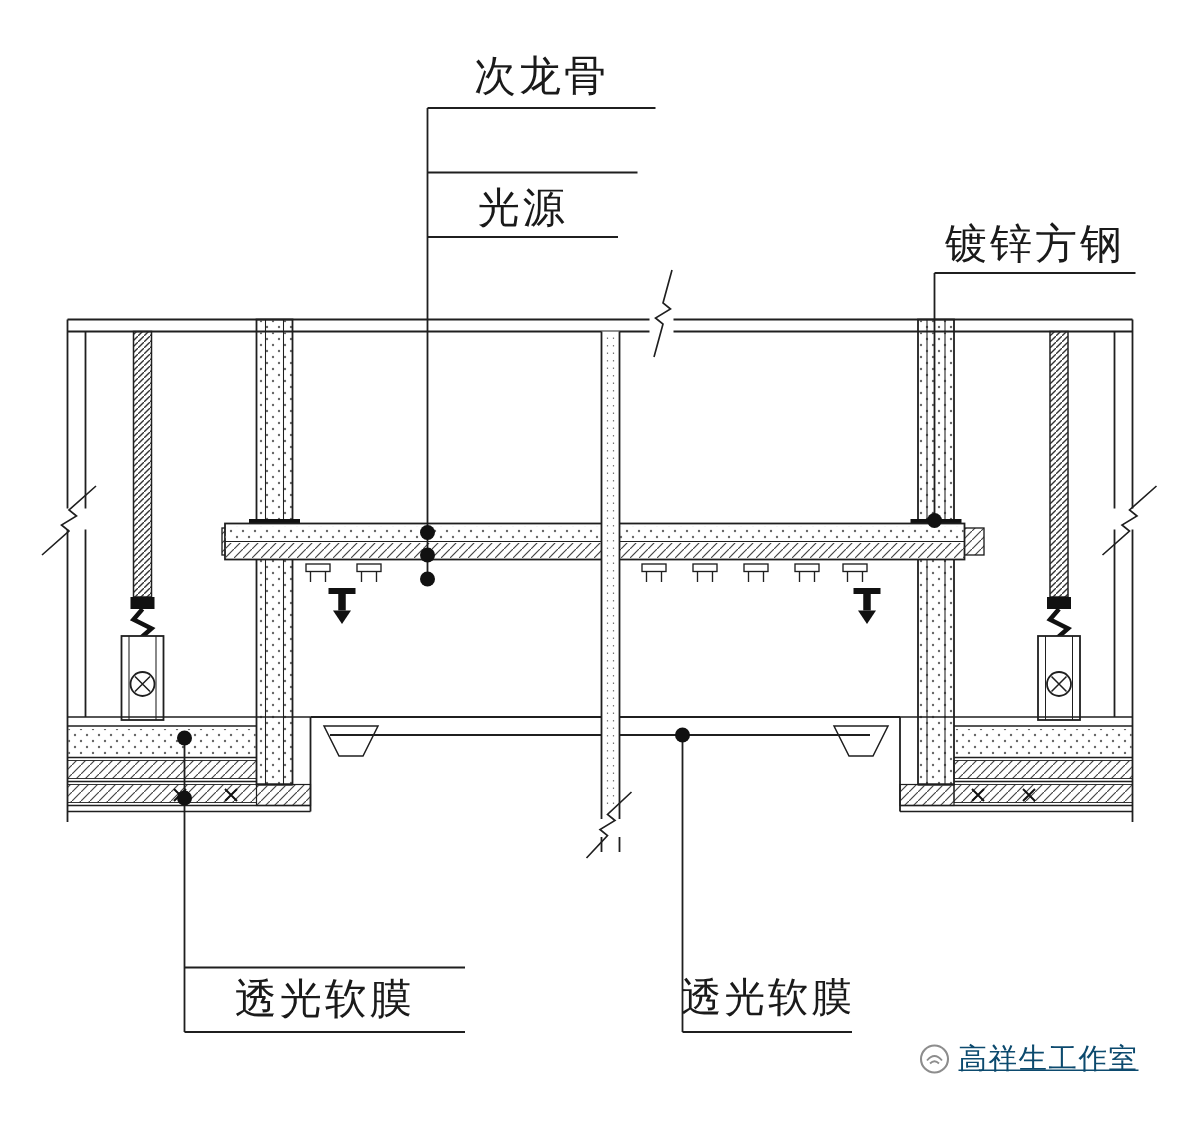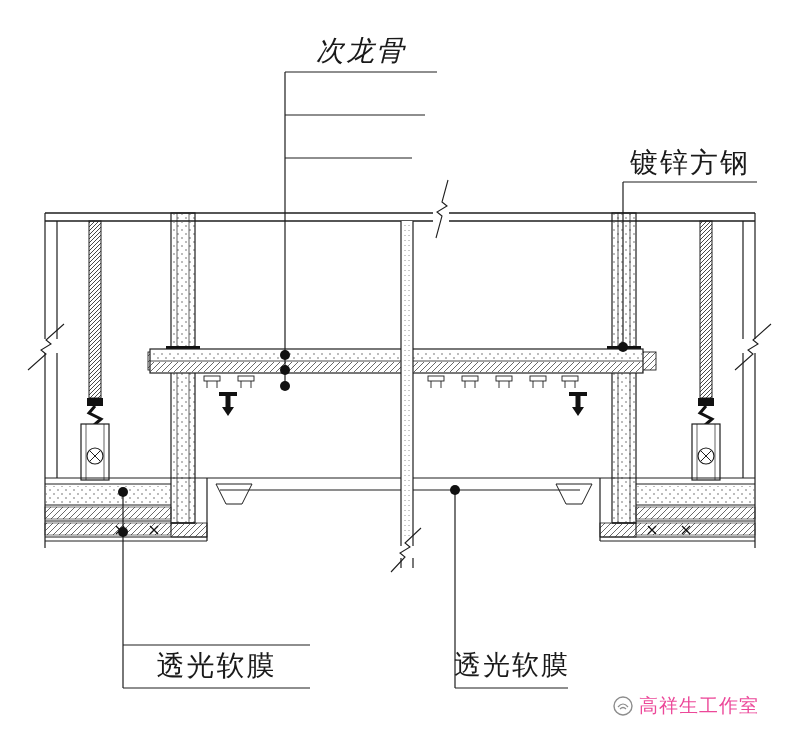--- a/index.html
+++ b/index.html
@@ -17,23 +17,24 @@
     font-size:28px;
     line-height:1.2;
     text-align:center;
     letter-spacing:2px;
     white-space:nowrap;
   }
   .watermark{
     position:absolute;
     left:612px;top:693px;
     display:flex;align-items:center;gap:5px;
-    color:#ec4899;
+    color:#0c4a6e;
     font-size:19px;
     letter-spacing:1px;
+    text-decoration:underline;
   }
 </style>
 </head>
 <body>
 
 <div class="page">
 
   <svg class="drawing" width="799" height="748" viewBox="0 0 799 748">
     <defs>
       <pattern id="hatch6" width="6" height="6" patternUnits="userSpaceOnUse">
@@ -192,21 +193,22 @@
       <circle cx="285" cy="355" r="5"></circle>
       <circle cx="285" cy="370" r="5"></circle>
       <circle cx="285" cy="386" r="5"></circle>
       <circle cx="623" cy="347" r="5"></circle>
       <circle cx="123" cy="492" r="5"></circle>
       <circle cx="123" cy="532" r="5"></circle>
       <circle cx="455" cy="490" r="5"></circle>
     </g>
   </svg>
 
-  <div class="callout" style="left:285px;top:34px;width:152px;font-style:italic;">次龙骨</div>
+  <div class="callout" style="left:285px;top:34px;width:152px;">次龙骨</div>
+  <div class="callout" style="left:285px;top:122px;width:127px;">光源</div>
   <div class="callout" style="left:623px;top:146px;width:134px;">镀锌方钢</div>
   <div class="callout" style="left:123px;top:649px;width:187px;">透光软膜</div>
   <div class="callout" style="left:450px;top:649px;width:124px;font-size:27px;">透光软膜</div>
 
   <div class="watermark">
     <svg width="22" height="22" viewBox="0 0 22 22">
       <circle cx="11" cy="11" r="9" fill="none" stroke="#8d8d8d" stroke-width="1.4"></circle>
       <path d="M6 12 q5 -6 10 0 M8 14 q3 -3 6 0" fill="none" stroke="#8d8d8d" stroke-width="1.2"></path>
     </svg>
     <span>高祥生工作室</span>

